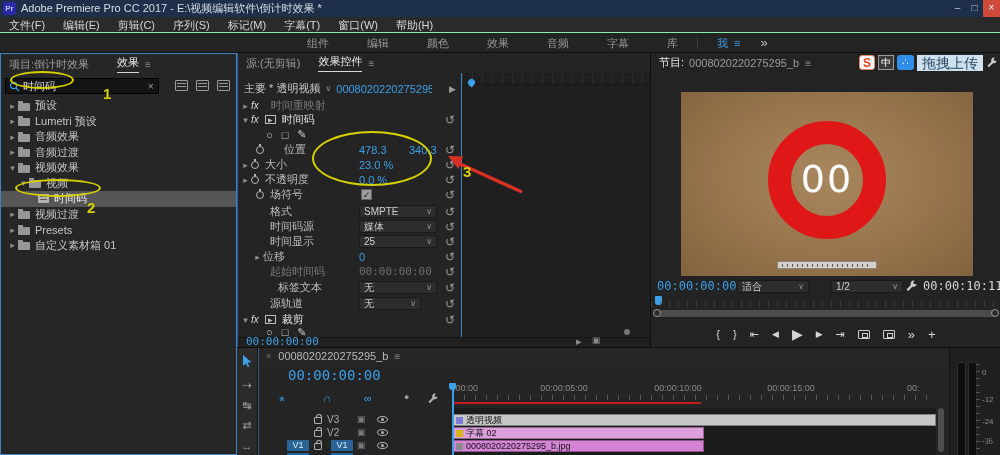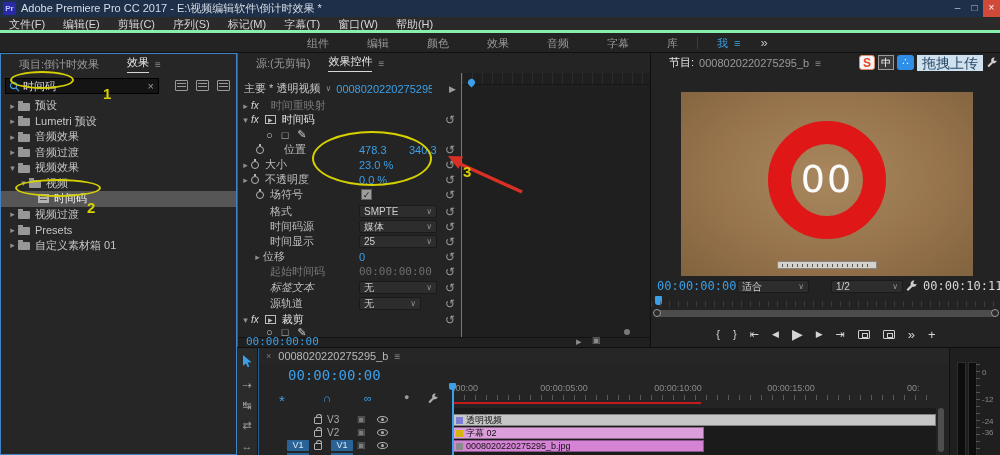--- a/index.html
+++ b/index.html
@@ -12,34 +12,34 @@
 
   
   .titlebar { left:0; top:0; width:1000px; height:17px; background:#1e2f49;
               display:flex; align-items:center; color:#d7dde6; font-size:11px; }
   .pr-badge { width:13px; height:13px; margin:0 5px 0 3px; background:#2a2aa6; color:#b9c5ff;
               font-size:8px; font-weight:bold; text-align:center; line-height:13px; border-radius:2px; }
   .win-btns { margin-left:auto; display:flex; height:17px; }
   .win-btn { width:17px; text-align:center; line-height:15px; color:#b9c2ce; font-size:10px; }
   .win-btn.close { width:17px; background:#cf4a38; color:#fff; }
   .menubar { left:0; top:17px; width:1000px; height:16px; background:#2a2a2a; display:flex;
-             align-items:center; color:#d6d6d6; border-bottom:3px solid #86efac; }
+             align-items:center; color:#d6d6d6; border-bottom:1px solid #86efac; }
   .menu-item { padding:0 9px; line-height:16px; }
   .wsbar { left:0; top:33px; width:1000px; height:20px; background:#232323; display:flex;
            align-items:center; border-bottom:1px solid #101010; padding-left:288px; }
   .ws-tab { padding:0 19px; color:#989898; line-height:20px; }
   .ws-tab.active { color:#3ba0e8; padding-right:4px; }
   .ws-menu { color:#3ba0e8; padding:0 8px 0 2px; }
   .ws-div { width:1px; height:12px; background:#3d3d3d; }
   .ws-overflow { color:#bdbdbd; font-size:13px; padding-left:12px; }
 
   
   .panel { position:absolute; background:#252525; }
   .ptab-row { height:20px; display:flex; align-items:center; }
-  .ptab { color:#9a9a9a; margin-left:18px; }
+  .ptab { color:#9a9a9a; margin-left:8px; }
   .ptab.active { color:#e8e8e8; border-bottom:1px solid #d8d8d8; padding-bottom:2px; }
   .pmenu { color:#8a8a8a; margin-left:6px; font-size:10px; }
 
   
   #left-panel { left:0; top:53px; width:237px; height:402px; border:1px solid #3f85c6; background:#262626; }
   .search-box { position:absolute; left:4px; top:24px; width:154px; height:16px; background:#141414;
                 border:1px solid #000; display:flex; align-items:center; }
   .search-box input { background:transparent; border:none; outline:none; color:#d8d8d8; font:11px "Liberation Sans",sans-serif; width:112px; }
   .bin-icons { position:absolute; right:6px; top:26px; display:flex; gap:8px; }
   .bin { width:13px; height:11px; border:1px solid #9a9a9a; border-radius:1px; position:relative; }
@@ -366,21 +366,21 @@
       <span class="reset">↺</span>
     </div>
 
     <div class="ec-row" style="top:211px;">
       <span class="dim" style="margin-left:32px;">起始时间码</span>
       <span class="v1 mono" style="color:#6e6e6e;">00:00:00:00</span>
       <span class="reset">↺</span>
     </div>
 
     <div class="ec-row" style="top:227px;">
-      <span class="ec-label" style="margin-left:32px;font-style:italic;">标签文本</span>
+      <span class="ec-label" style="margin-left:40px;">标签文本</span>
       <span class="select">
         <span>无</span>
         <span class="chev">∨</span>
       </span>
       <span class="reset">↺</span>
     </div>
 
     <div class="ec-row" style="top:243px;">
       <span class="ec-label" style="margin-left:32px;">源轨道</span>
       <span class="select" style="width:62px;">
@@ -556,21 +556,21 @@
       <div class="tl-ph-cap"></div>
       <div class="tl-scroll"></div>
 
       <div class="meter">
         <span class="meter-bar" style="left:7px;"></span>
         <span class="meter-bar" style="left:18px;"></span>
         <span class="meter-ticks"></span>
         <span class="meter-lab" style="top:20px;">0</span>
         <span class="meter-lab" style="top:47px;">-12</span>
         <span class="meter-lab" style="top:69px;">-24</span>
-        <span class="meter-lab" style="top:80px;">-36</span>
+        <span class="meter-lab" style="top:89px;font-family:Liberation Serif, serif;">-36</span>
       </div>
     </div>
   </div>
 
   <div class="ellipse" style="left:10px;top:71px;width:64px;height:18px;"></div>
   <span class="step-num" style="left:103px;top:85px;">1</span>
   <div class="ellipse" style="left:15px;top:179px;width:86px;height:18px;"></div>
   <span class="step-num" style="left:87px;top:199px;">2</span>
   <div class="ellipse" style="left:312px;top:131px;width:120px;height:55px;"></div>
   <span class="step-num" style="left:463px;top:163px;">3</span>

